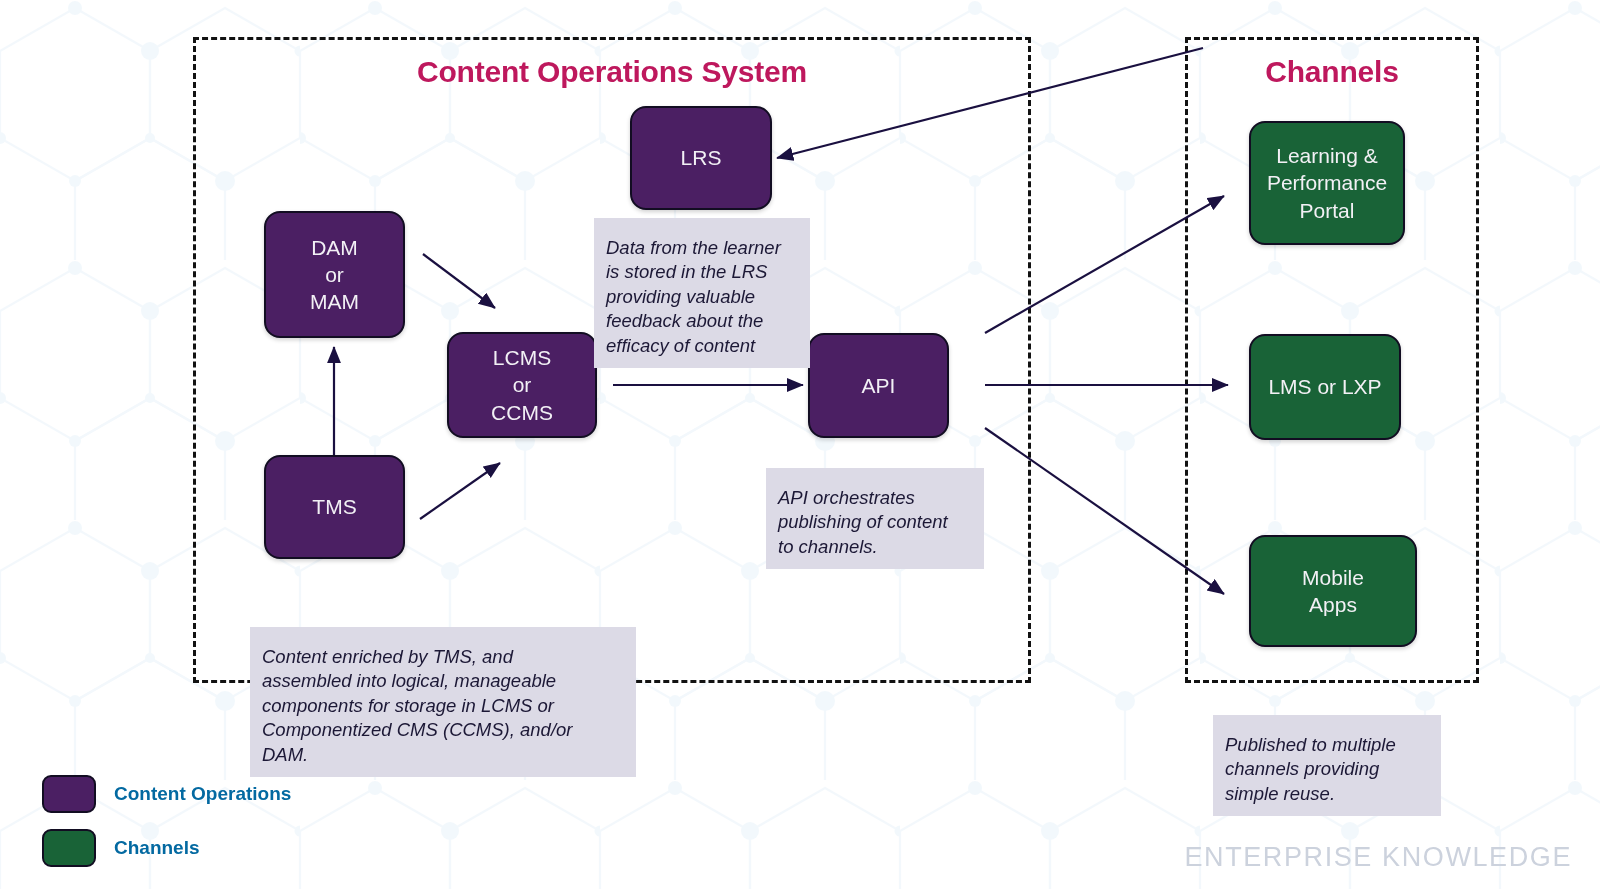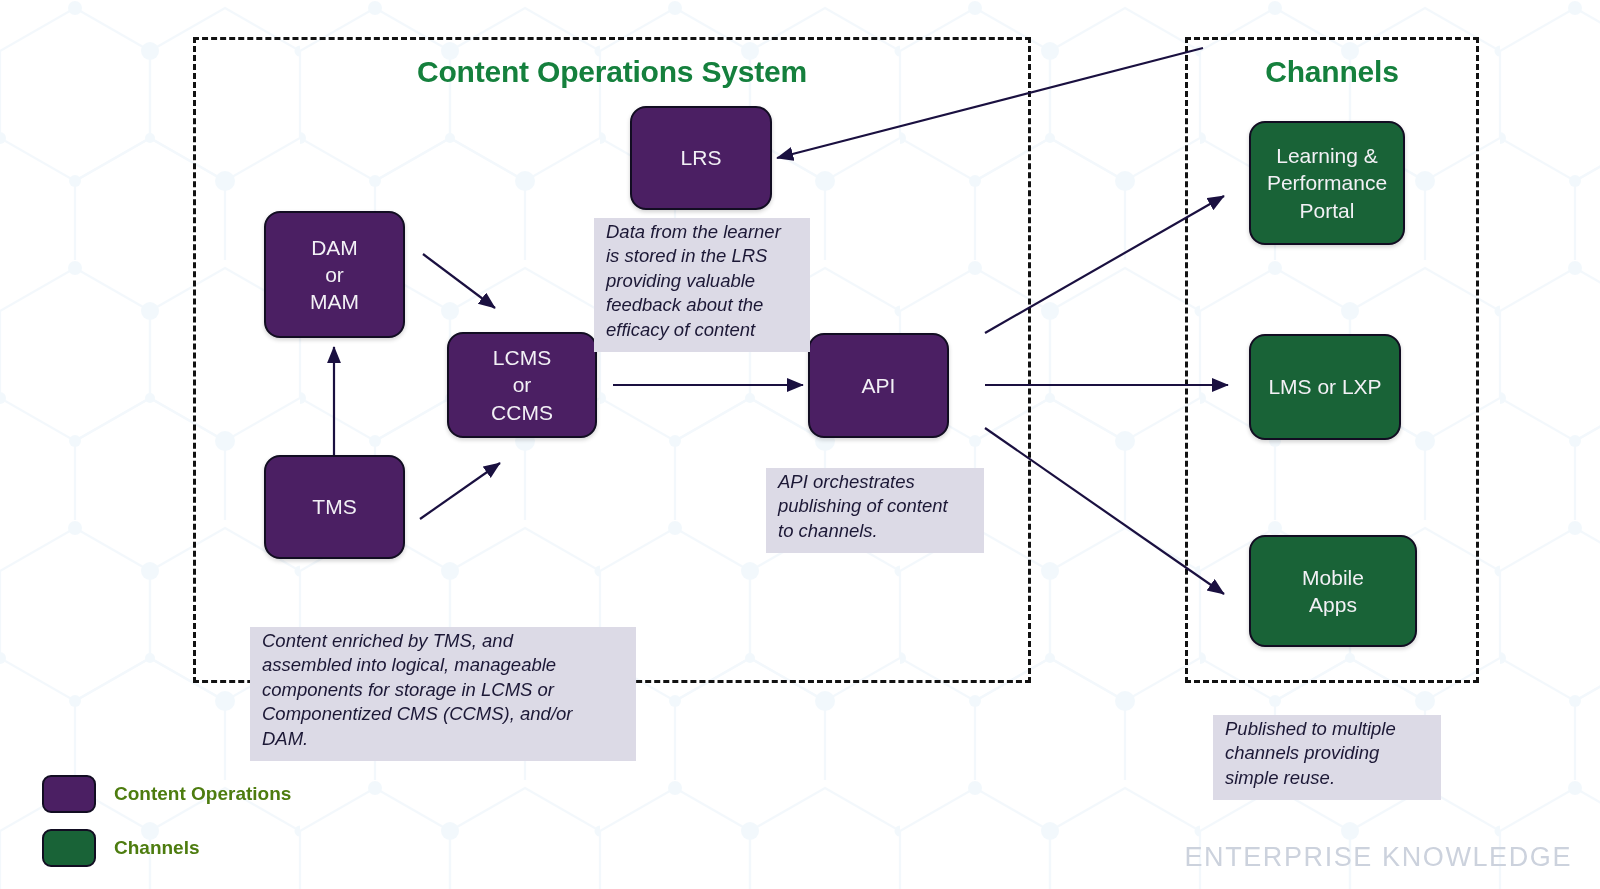--- a/index.html
+++ b/index.html
@@ -25,21 +25,21 @@
   
   .group-box {
     position: absolute;
     border: 3px dashed #121212;
     z-index: 2;
     background: transparent;
   }
   .group-title {
     position: absolute;
     z-index: 5;
-    color: #15803d;
+    color: #be185d;
     font-weight: 800;
     font-size: 30px;
     letter-spacing: -0.2px;
     white-space: nowrap;
     text-align: center;
   }
 
   
   .node {
     position: absolute;
@@ -62,21 +62,21 @@
 
   
   .note {
     position: absolute;
     z-index: 6;
     background: #dcdae6;
     color: #1c1836;
     font-style: italic;
     font-size: 18.5px;
     line-height: 1.32;
-    padding: 2px 12px 10px 12px;
+    padding: 18px 12px 10px 12px;
     white-space: pre-line;
   }
 
   
   #arrows {
     position: absolute; inset: 0;
     z-index: 3;
     pointer-events: none;
   }
 
@@ -89,21 +89,21 @@
     gap: 18px;
   }
   .legend-swatch {
     width: 54px; height: 38px;
     border-radius: 9px;
     border: 2px solid #120d22;
   }
   .legend-swatch.purple { background: #4B1F63; }
   .legend-swatch.green  { background: #196337; }
   .legend-label {
-    color: #4d7c0f;
+    color: #0369a1;
     font-weight: 800;
     font-size: 19px;
   }
 
   
   #wordmark {
     position: absolute;
     right: 28px; bottom: 16px;
     z-index: 6;
     color: #ccd2dd;

